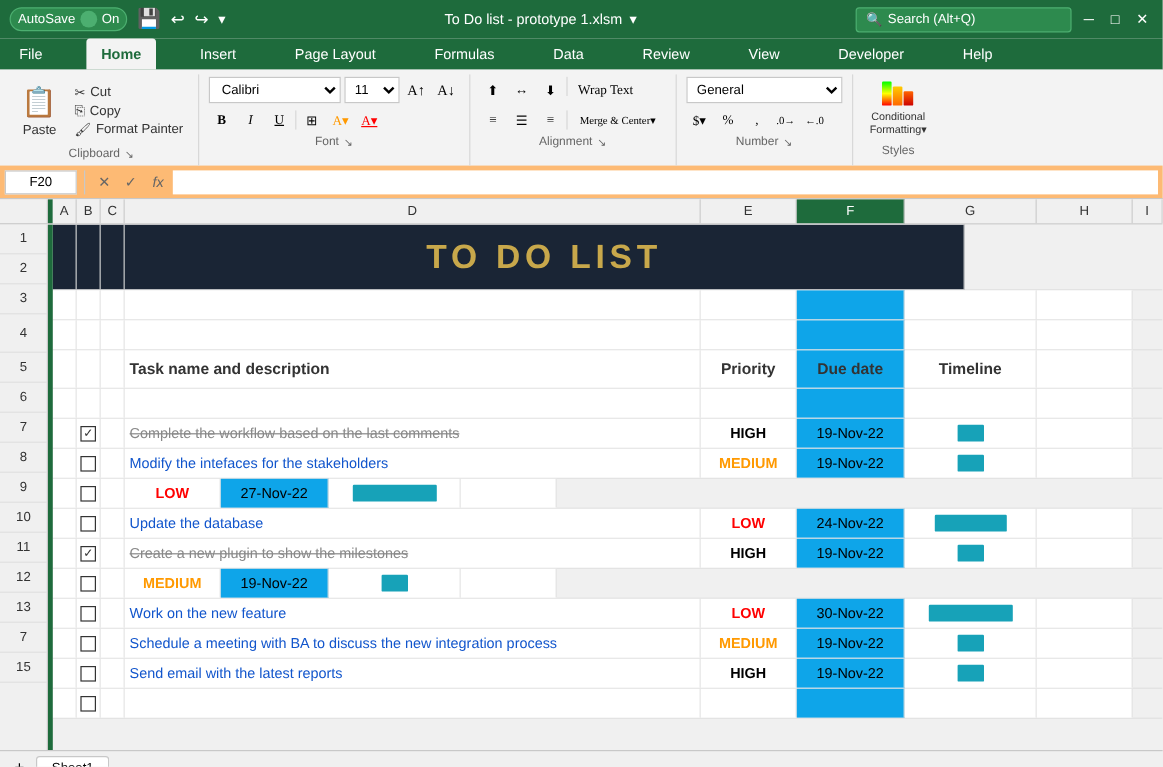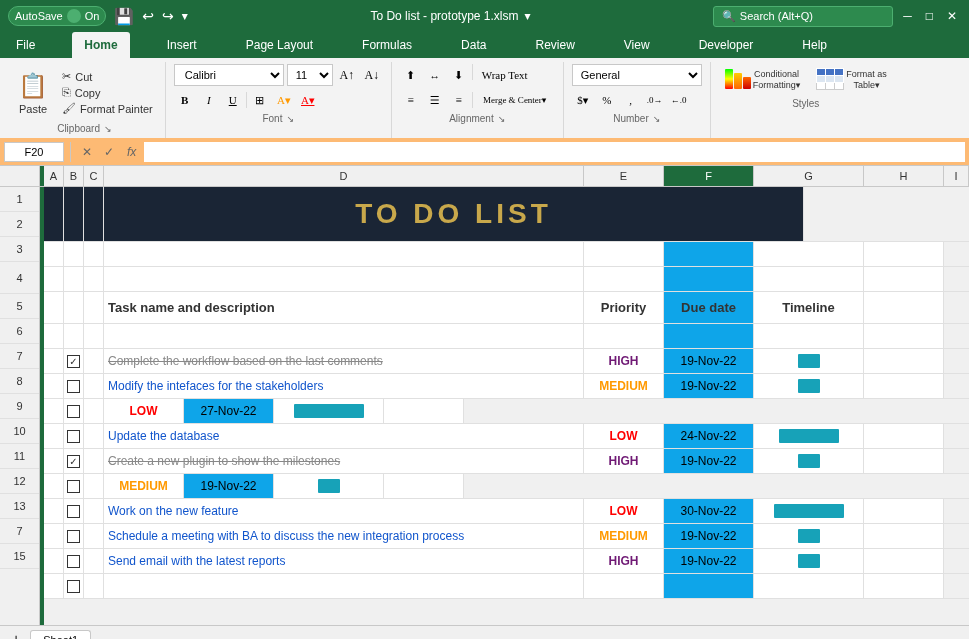--- a/index.html
+++ b/index.html
@@ -266,21 +266,21 @@
     .col-header-cell {
       font-weight: bold;
       font-size: 13px;
       color: #333;
       background: white;
     }
 
     
     .task-text { color: #1155cc; }
     .task-strikethrough { text-decoration: line-through; color: #888; }
-    .priority-high { color: #701a75; font-weight: bold; }
+    .priority-high { color: #000000; font-weight: bold; }
     .priority-medium { color: #ff9900; font-weight: bold; }
     .priority-low { color: #ff0000; font-weight: bold; }
 
     
     .cell-checkbox {
       width: 13px;
       height: 13px;
       border: 1px solid #333;
       display: inline-flex;
       align-items: center;
@@ -321,21 +321,21 @@
       border-radius: 3px 3px 0 0;
     }
     .sheet-tab.active { background: white; }
     .sheet-tab-add { padding: 2px 8px; font-size: 14px; cursor: pointer; }
 
     select { outline: none; }
     input { outline: none; }
 
     
     .cond-format-btn {
-      display: flex; flex-direction: row; align-items: center;
+      display: flex; flex-direction: column; align-items: center;
       padding: 4px 6px; cursor: pointer; font-size: 9px; color: #333;
       gap: 2px; border-radius: 3px; min-width: 50px;
     }
   </style>
 </head>
 <body>
 
 <div class="title-bar">
   <div class="title-bar-left">
     <div class="autosave-toggle">
@@ -483,44 +483,20 @@
 
   <div class="ribbon-group">
     <div style="display:flex;gap:4px;align-items:center;">
       <div class="cond-format-btn">
         <div style="display:flex;gap:1px;margin-bottom:2px;">
           <div style="width:8px;height:20px;background:linear-gradient(to top,#ff0000,#ffff00,#00ff00);border-radius:1px;"></div>
           <div style="width:8px;height:16px;background:linear-gradient(to top,#ff6600,#ffcc00);border-radius:1px;margin-top:4px;"></div>
           <div style="width:8px;height:12px;background:linear-gradient(to top,#cc0000,#ff6600);border-radius:1px;margin-top:8px;"></div>
         </div>
         <span style="font-size:9px;text-align:center;line-height:1.2;">Conditional<br>Formatting▾</span>
-      </div>
-      <div class="cond-format-btn">
-        <div style="margin-bottom:2px;">
-          <table style="border-collapse:collapse;width:28px;height:22px;">
-            <tbody>
-                <tr>
-                  <td style="background:#4472c4;width:9px;height:7px;border:1px solid white;"></td>
-                  <td style="background:#4472c4;width:9px;height:7px;border:1px solid white;"></td>
-                  <td style="background:#4472c4;width:9px;height:7px;border:1px solid white;"></td>
-                </tr>
-            <tr>
-                  <td style="background:#dce6f1;width:9px;height:7px;border:1px solid white;"></td>
-                  <td style="background:#dce6f1;width:9px;height:7px;border:1px solid white;"></td>
-                  <td style="background:#dce6f1;width:9px;height:7px;border:1px solid white;"></td>
-                </tr>
-            <tr>
-                  <td style="background:white;width:9px;height:7px;border:1px solid #ccc;"></td>
-                  <td style="background:white;width:9px;height:7px;border:1px solid #ccc;"></td>
-                  <td style="background:white;width:9px;height:7px;border:1px solid #ccc;"></td>
-                </tr>
-          </tbody>
-            </table>
-        </div>
-        <span style="font-size:9px;text-align:center;line-height:1.2;">Format as<br>Table▾</span>
       </div>
     </div>
     <div class="ribbon-group-label">
       <span>Styles</span>
     </div>
   </div>
 
 </div>
 
 <div class="formula-bar">

